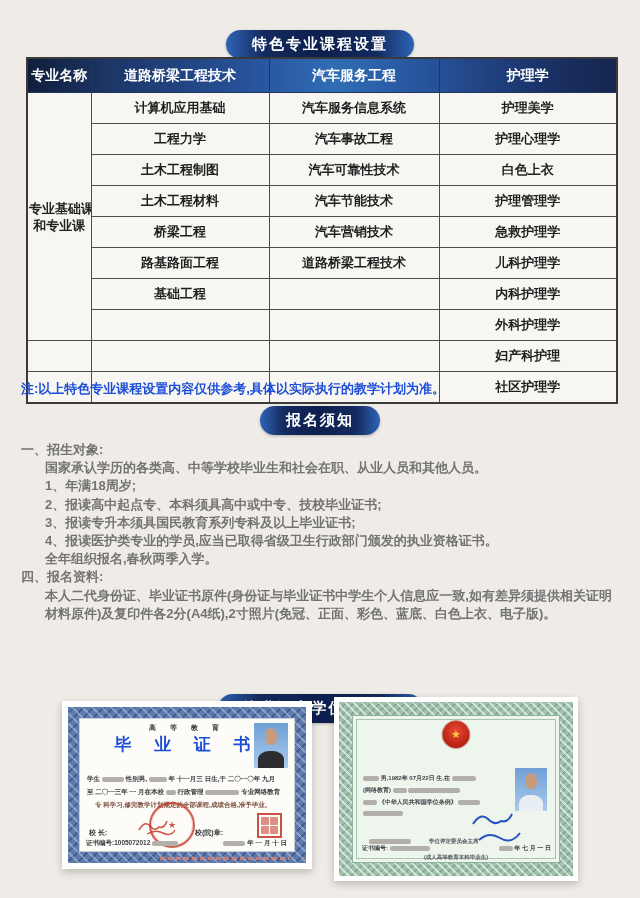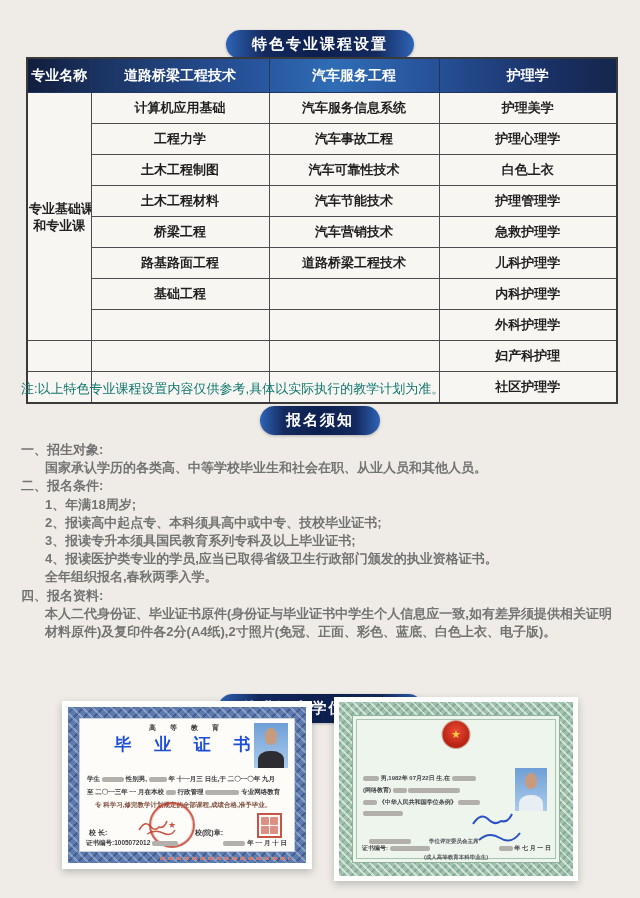--- a/index.html
+++ b/index.html
@@ -21,21 +21,21 @@
                 border:2px solid #3a3a3a;}
   table.courses th,table.courses td{border:1px solid #4c4c4c;text-align:center;
                 padding:1px;font-size:13px;color:#1f1f1f;font-weight:600;
                 height:28px;overflow:hidden;white-space:nowrap;}
   table.courses thead th{height:31px;color:#ffffff;font-size:14px;font-weight:700;
                 border-color:#20355f;background:transparent;}
   table.courses thead tr{background:linear-gradient(90deg,#111d3c 0%,#1c3666 14%,#27539b 38%,#2f6db5 52%,#27539b 68%,#1a3166 88%,#15264c 100%);}
   td.rowlabel{font-size:13px;line-height:17px;white-space:normal;font-weight:600;}
 
   
-  .note{position:absolute;top:380px;left:21px;font-size:13px;font-weight:400;color:#0f766e;}
+  .note{position:absolute;top:380px;left:21px;font-size:13px;font-weight:700;color:#1d4ed8;}
   .notice{position:absolute;top:441px;left:21px;width:600px;list-style:none;margin:0;padding:0;
           font-size:13px;line-height:18.2px;color:#737373;font-weight:600;}
   .notice li.ind1{padding-left:24px;}
 
   
   .certs{position:absolute;top:697px;left:0;width:640px;display:flex;
          justify-content:center;align-items:flex-start;gap:22px;}
 
   .cert{background:#fff;box-shadow:0 3px 8px rgba(0,0,0,.22);box-sizing:border-box;}
   .blur{display:inline-block;height:5px;border-radius:2px;background:#b3b0ac;vertical-align:middle;}
@@ -189,21 +189,20 @@
 
   <div class="note">注:以上特色专业课程设置内容仅供参考,具体以实际执行的教学计划为准。</div>
 
   <div class="badge-wrap badge2">
     <span class="badge">报名须知</span>
   </div>
 
   <ul class="notice">
     <li class="ind0">一、招生对象:</li>
     <li class="ind1">国家承认学历的各类高、中等学校毕业生和社会在职、从业人员和其他人员。</li>
-    <li class="ind0">二、报名条件:</li>
     <li class="ind1">1、年满18周岁;</li>
     <li class="ind1">2、报读高中起点专、本科须具高中或中专、技校毕业证书;</li>
     <li class="ind1">3、报读专升本须具国民教育系列专科及以上毕业证书;</li>
     <li class="ind1">4、报读医护类专业的学员,应当已取得省级卫生行政部门颁发的执业资格证书。</li>
     <li class="ind1">全年组织报名,春秋两季入学。</li>
     <li class="ind0">四、报名资料:</li>
     <li class="ind1">本人二代身份证、毕业证书原件(身份证与毕业证书中学生个人信息应一致,如有差异须提供相关证明材料原件)及复印件各2分(A4纸),2寸照片(免冠、正面、彩色、蓝底、白色上衣、电子版)。</li>
   </ul>
 
   <div class="badge-wrap badge3">

